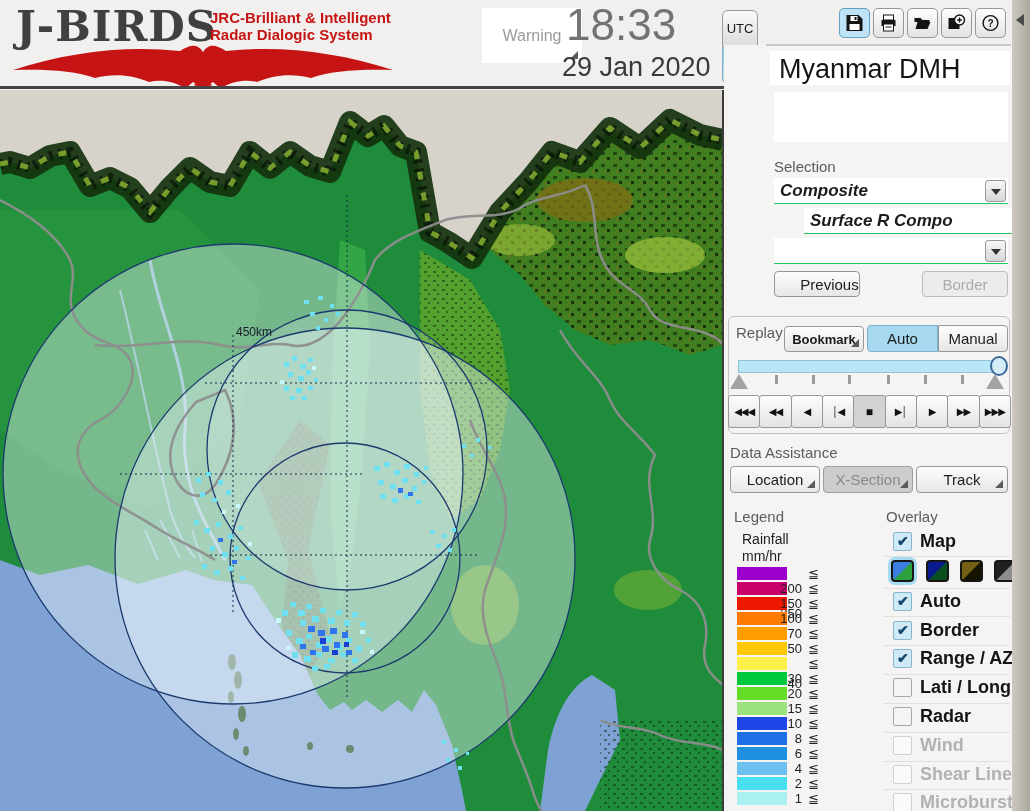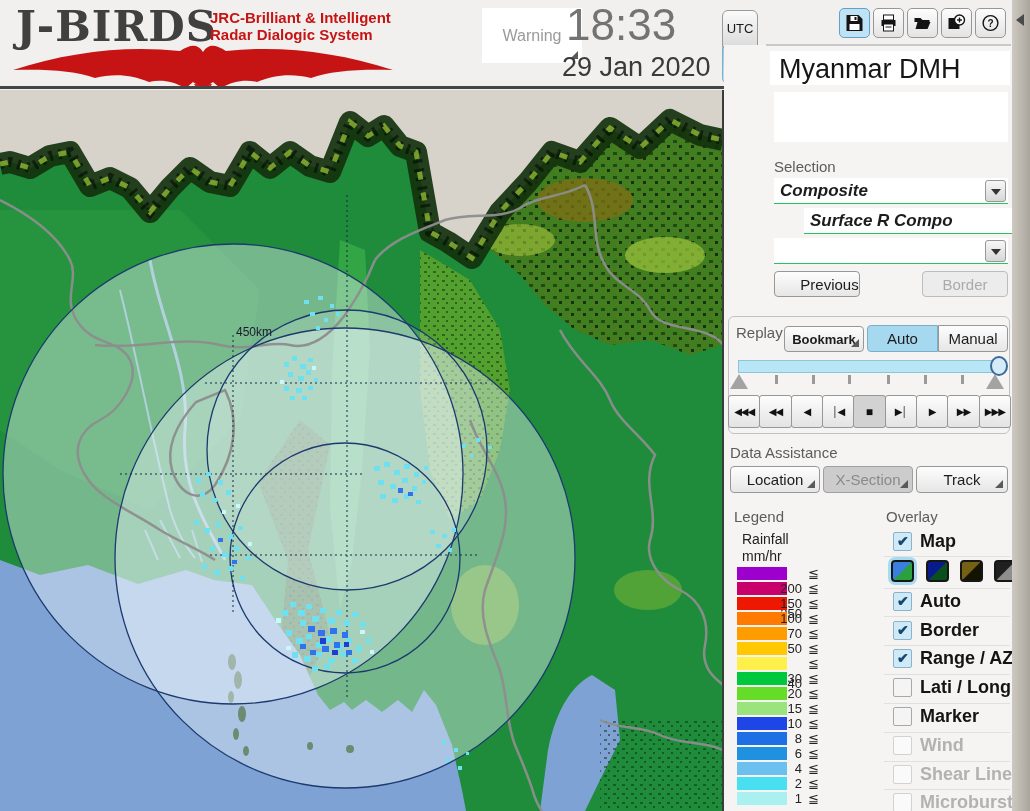--- a/index.html
+++ b/index.html
@@ -571,21 +571,21 @@
   <div class="ov-sep" style="top:674px;"></div>
 
   <div class="ov-row" style="top:677px;">
     <span class="chk"></span>
     <span class="ov-label">Lati / Long</span>
   </div>
   <div class="ov-sep" style="top:703px;"></div>
 
   <div class="ov-row" style="top:706px;">
     <span class="chk"></span>
-    <span class="ov-label">Marker</span>
+    <span class="ov-label">Radar</span>
   </div>
   <div class="ov-sep" style="top:732px;"></div>
 
   <div class="ov-row disabled" style="top:735px;">
     <span class="chk disabled"></span>
     <span class="ov-label">Wind</span>
   </div>
   <div class="ov-sep" style="top:761px;"></div>
 
   <div class="ov-row disabled" style="top:764px;">

